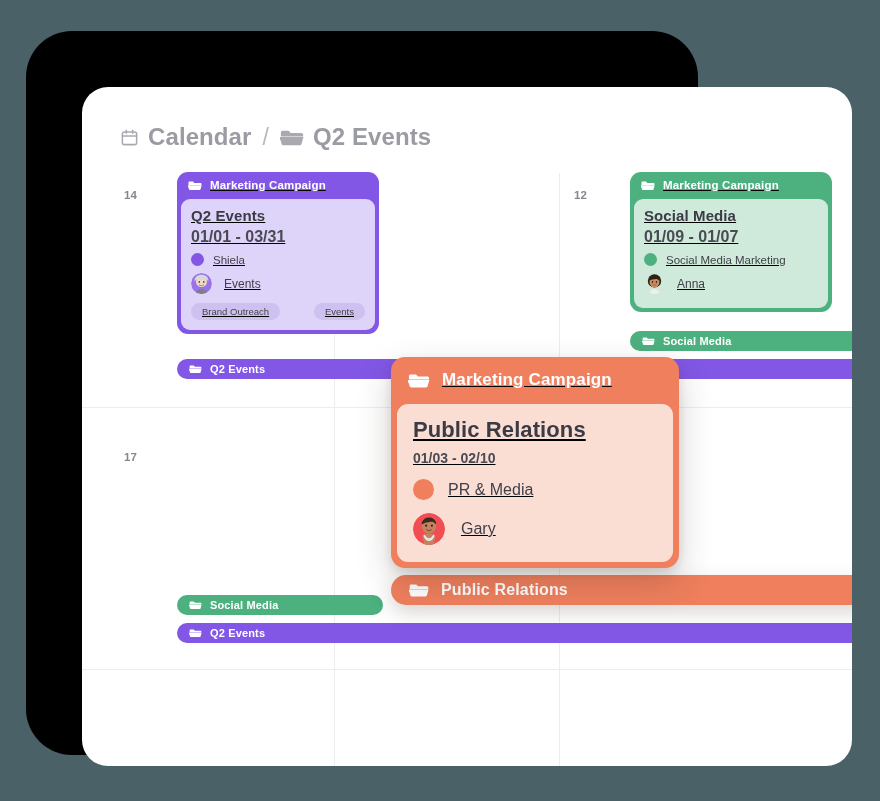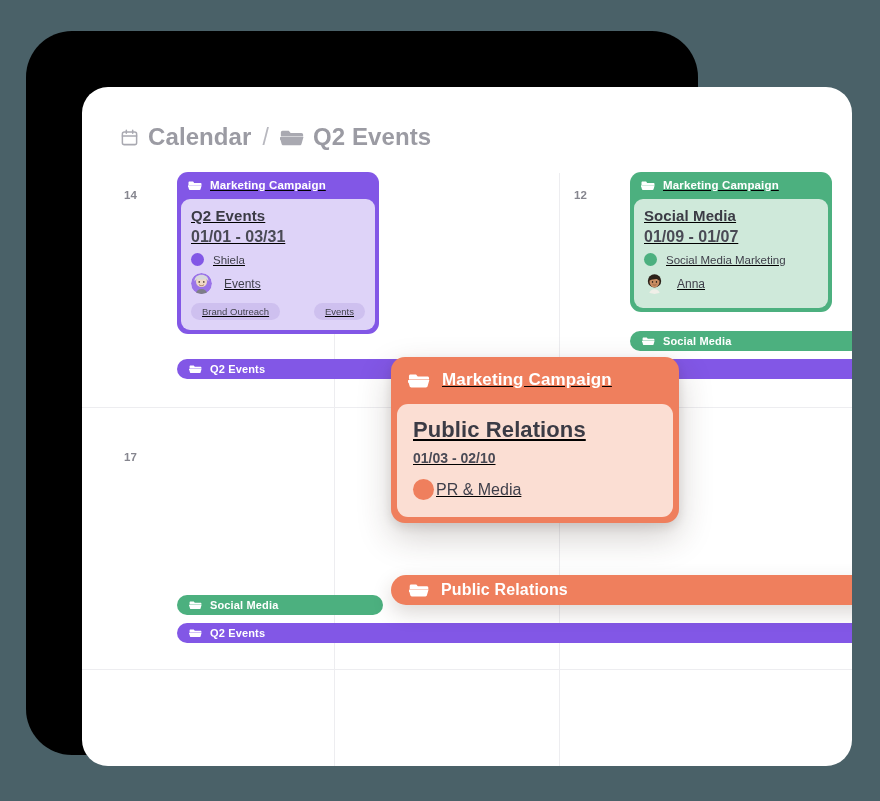--- a/index.html
+++ b/index.html
@@ -190,21 +190,21 @@
   #card-public-relations .card-head { padding: 13px 17px 14px 17px; gap: 12px; }
   #card-public-relations .card-head-label { font-size: 17px; font-weight: 600; }
   #card-public-relations .card-body {
     background: #fbded3;
     margin: 0 6px 6px 6px;
     border-radius: 11px;
     padding: 13px 16px 17px 16px;
   }
   #card-public-relations .card-title { font-size: 22px; }
   #card-public-relations .card-dates { font-size: 14px; margin-top: 7px; }
-  #card-public-relations .card-row { margin-top: 13px; gap: 2px; }
+  #card-public-relations .card-row { margin-top: 13px; gap: 14px; }
   #card-public-relations .status-dot { width: 21px; height: 21px; }
   #card-public-relations .status-label { font-size: 16px; }
   #card-public-relations .avatar { width: 32px; height: 32px; }
   #card-public-relations .assignee-label { font-size: 16px; margin-left: 2px; }
 
   
   .event-bar {
     position: absolute;
     display: flex;
     align-items: center;
@@ -408,17 +408,32 @@
         </span>
         <span class="card-head-label">Marketing Campaign</span>
       </div>
       <div class="card-body">
         <div class="card-title">Public Relations</div>
         <div class="card-dates">01/03 - 02/10</div>
         <div class="card-row">
           <span class="status-dot" style="background:#ef7f5d;"></span>
           <span class="status-label">PR &amp; Media</span>
         </div>
+        <div class="card-row">
+          <span class="avatar">
+            <svg viewBox="0 0 32 32">
+              <circle cx="16" cy="16" r="16" fill="#f24d52"></circle>
+              <path d="M16 4.4c4.3 0 7.3 3 7.3 7.8 0 4.6-3.2 8.4-7.3 8.4s-7.3-3.8-7.3-8.4c0-4.8 3-7.8 7.3-7.8z" fill="#c4835e"></path>
+              <path d="M8.7 11.4c0-4.3 3.3-7 7.3-7s7.3 2.7 7.3 7c0 .6-1.1-1.4-2.8-2.2-2-1-4.6.5-6.6.3-2-.2-5.2 2.5-5.2 1.9z" fill="#3a2a20"></path>
+              <ellipse cx="13.1" cy="12.6" rx="1.0" ry="1.2" fill="#33231a"></ellipse>
+              <ellipse cx="18.9" cy="12.6" rx="1.0" ry="1.2" fill="#33231a"></ellipse>
+              <path d="M13.6 16.6c1.4 1.2 3.4 1.2 4.8 0" stroke="#8a5335" stroke-width="1.1" fill="none" stroke-linecap="round"></path>
+              <path d="M16 20.6c2.8 0 5 1 6.6 2.6L20.4 32h-8.8l-2.2-8.8c1.6-1.6 3.8-2.6 6.6-2.6z" fill="#c4835e"></path>
+              <path d="M11.6 21.6c1.4 2.4 2.6 3.6 4.4 3.6s3-1.2 4.4-3.6l1.3 1.2c-1.5 3.6-3.3 5.2-5.7 5.2s-4.2-1.6-5.7-5.2z" fill="#e6e6e6"></path>
+            </svg>
+          </span>
+          <span class="assignee-label">Gary</span>
+        </div>
       </div>
     </div>
 
   </div>
 </div>
 
 </body></html>

